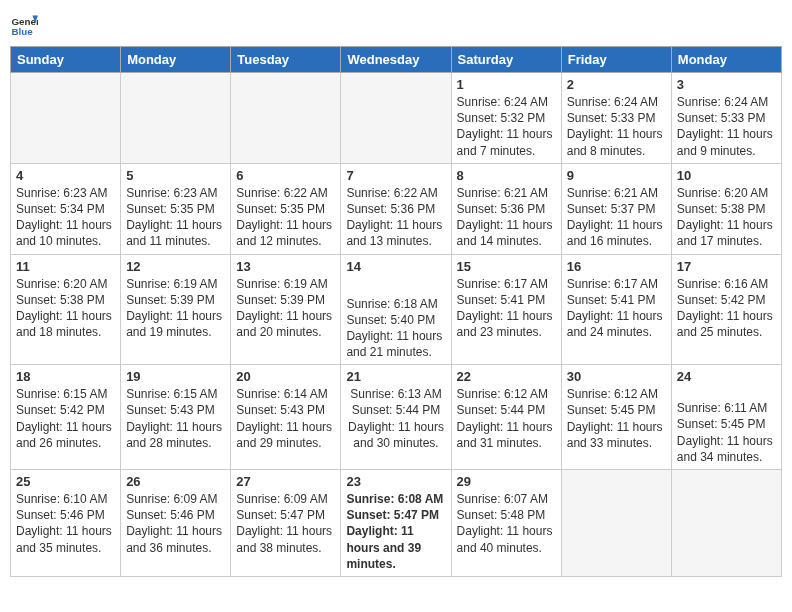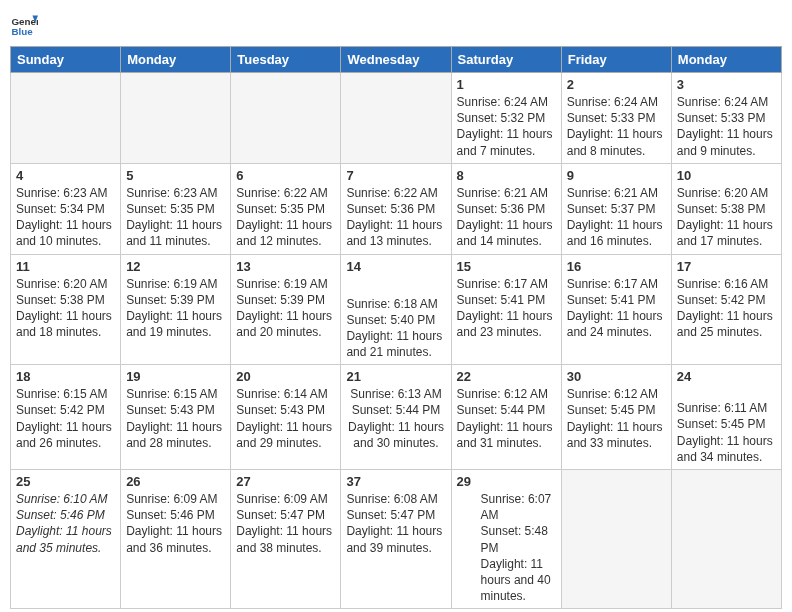--- a/index.html
+++ b/index.html
@@ -262,45 +262,45 @@
         <td>
           <span class="day-number">24</span>
           <div class="cell-info" style="white-space: pre-line; margin-top: 16px;">Sunrise: 6:11 AM
 Sunset: 5:45 PM
 Daylight: 11 hours and 34 minutes.</div>
         </td>
       </tr>
       <tr>
         <td>
           <span class="day-number">25</span>
-          <div class="cell-info" style="white-space: pre-line; font-style: italic;">Sunrise: 6:10 AM
+          <div class="cell-info" style="white-space: pre-line;">Sunrise: 6:10 AM
 Sunset: 5:46 PM
 Daylight: 11 hours and 35 minutes.</div>
         </td>
         <td>
           <span class="day-number">26</span>
           <div class="cell-info" style="white-space: pre-line;">Sunrise: 6:09 AM
 Sunset: 5:46 PM
 Daylight: 11 hours and 36 minutes.</div>
         </td>
         <td>
           <span class="day-number">27</span>
           <div class="cell-info" style="white-space: pre-line;">Sunrise: 6:09 AM
 Sunset: 5:47 PM
 Daylight: 11 hours and 38 minutes.</div>
         </td>
         <td>
-          <span class="day-number">37</span>
-          <div class="cell-info" style="white-space: pre-line;">Sunrise: 6:08 AM
+          <span class="day-number">23</span>
+          <div class="cell-info" style="white-space: pre-line; font-weight: bold;">Sunrise: 6:08 AM
 Sunset: 5:47 PM
 Daylight: 11 hours and 39 minutes.</div>
         </td>
         <td>
           <span class="day-number">29</span>
-          <div class="cell-info" style="white-space: pre-line; margin-left: 24px;">Sunrise: 6:07 AM
+          <div class="cell-info" style="white-space: pre-line;">Sunrise: 6:07 AM
 Sunset: 5:48 PM
 Daylight: 11 hours and 40 minutes.</div>
         </td>
         <td class="empty"></td>
         <td class="empty"></td>
       </tr>
     </tbody>
 </table>
 
 </body></html>

